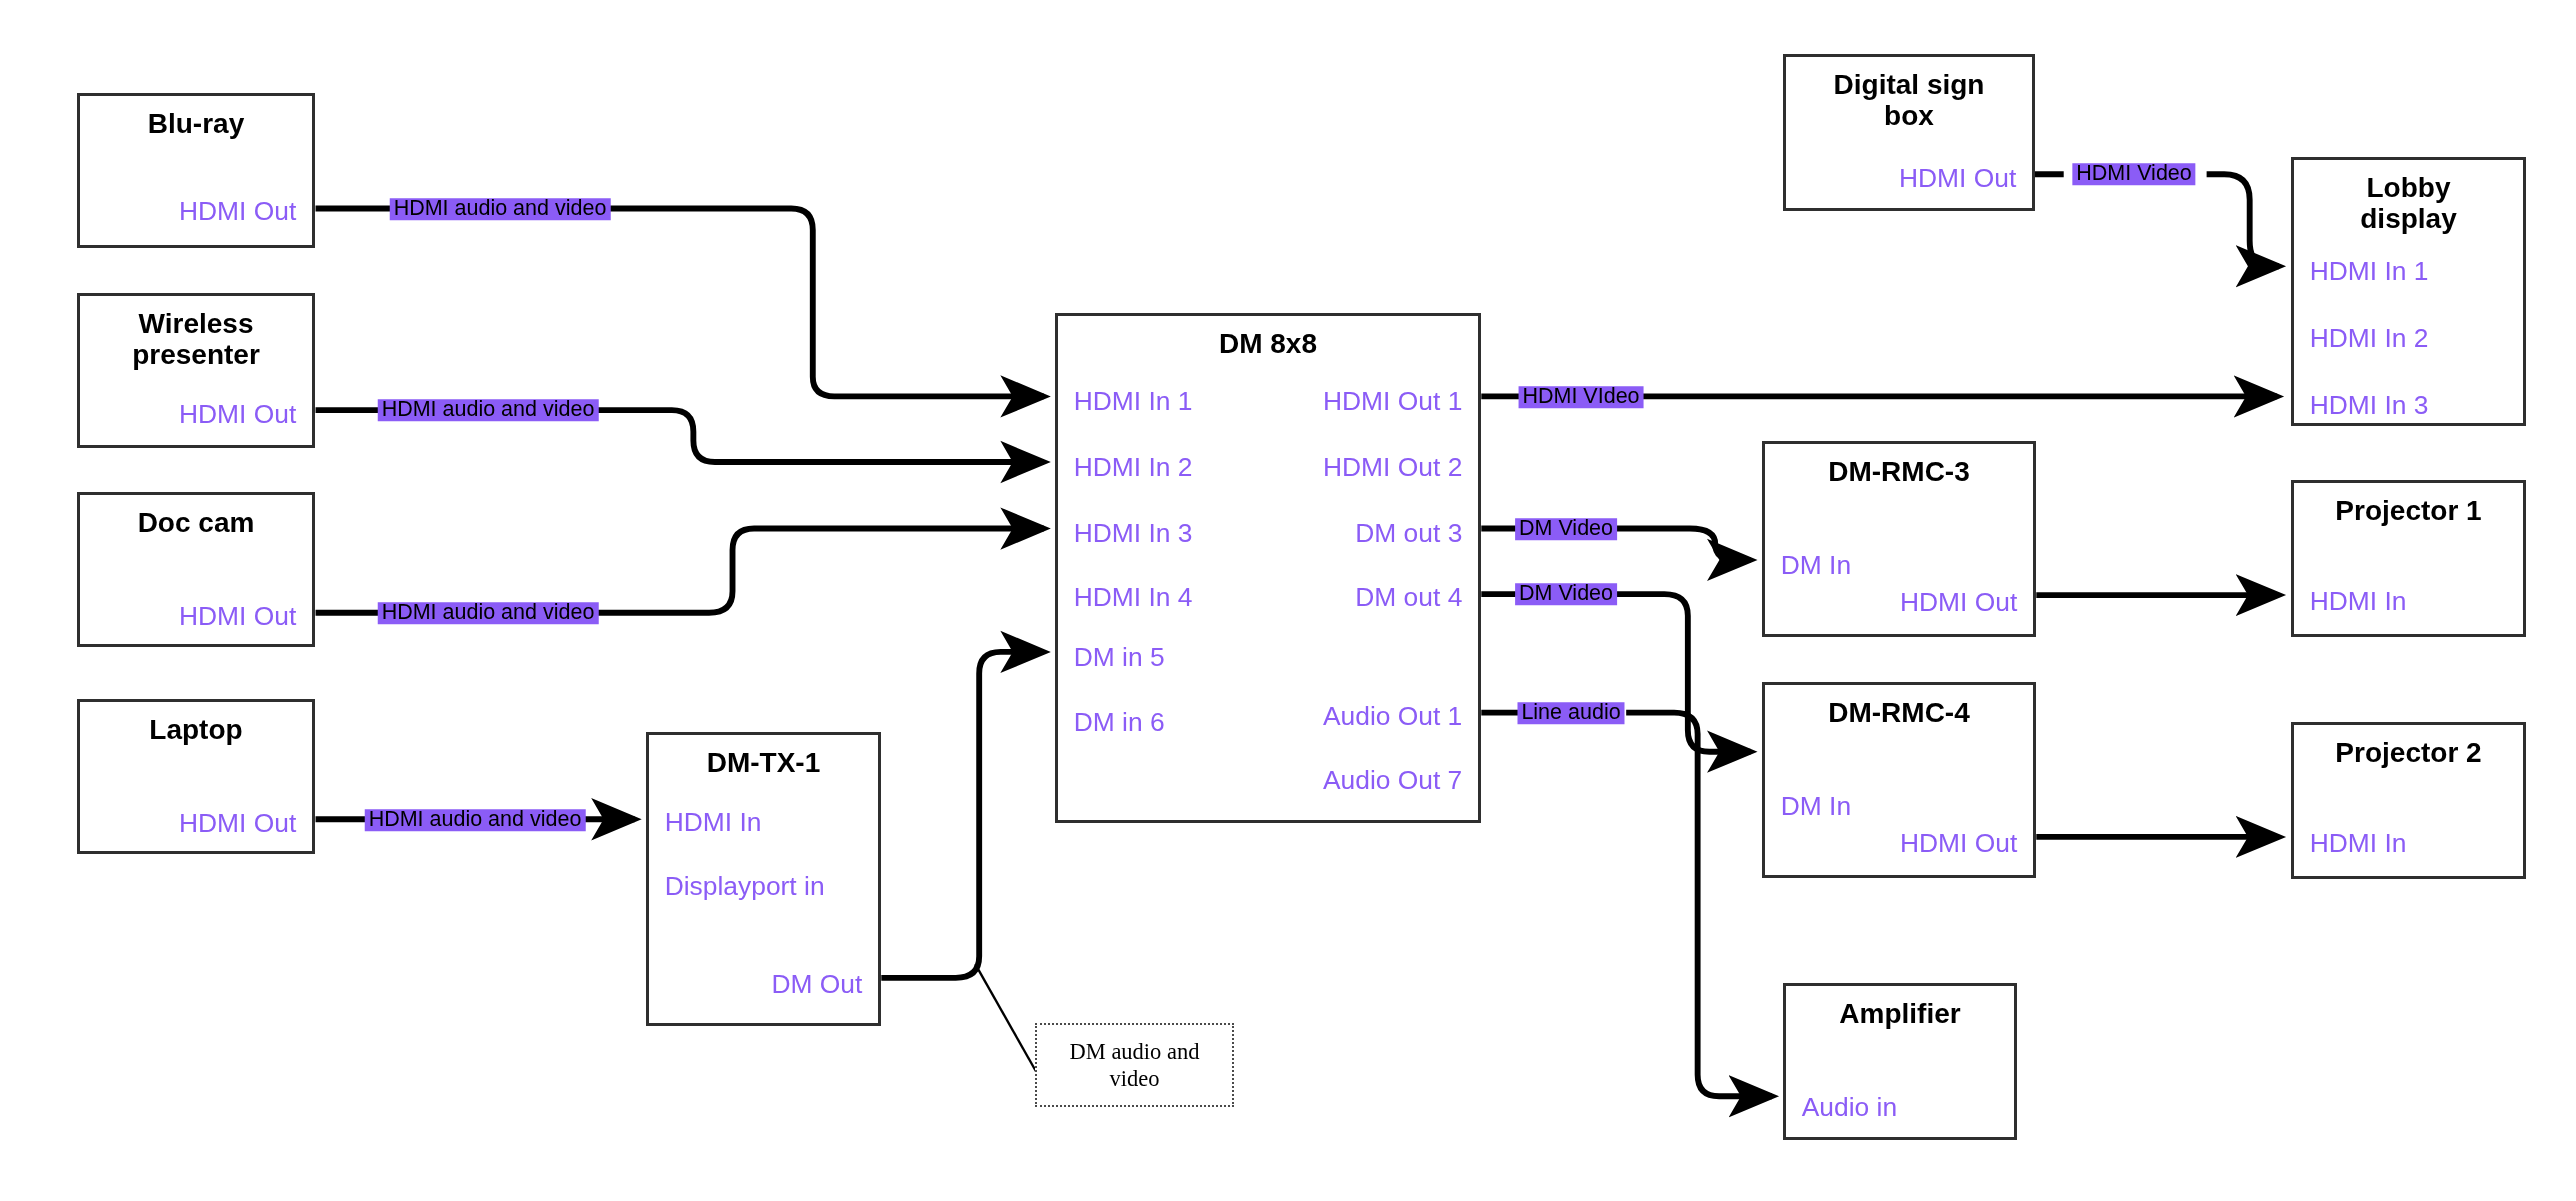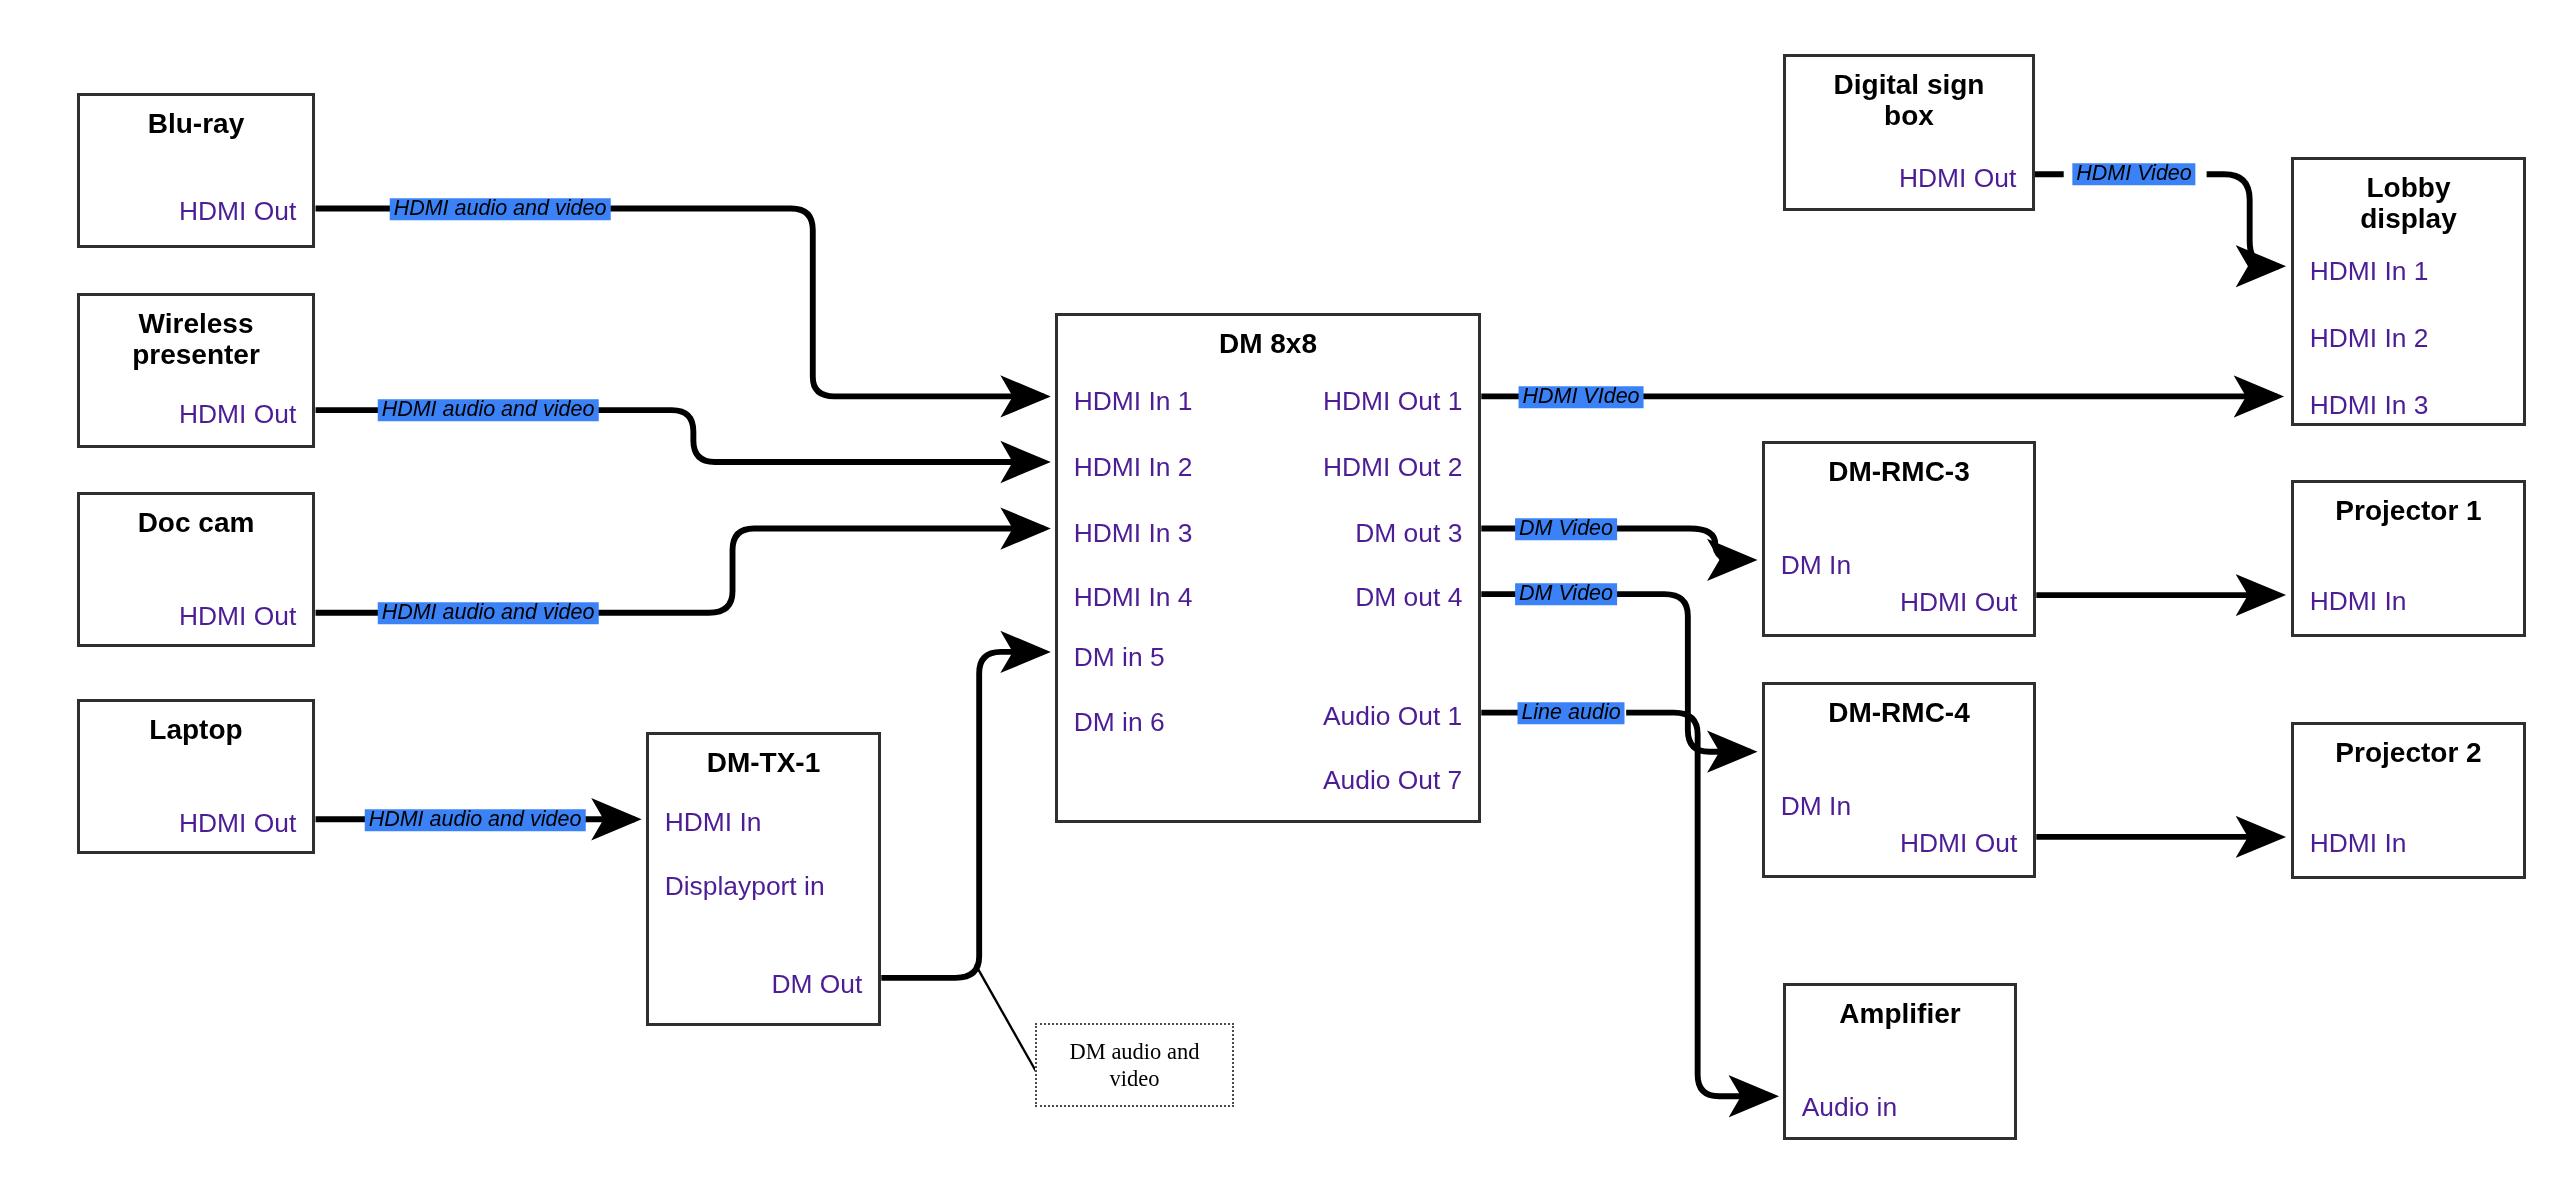--- a/index.html
+++ b/index.html
@@ -37,21 +37,21 @@
     text-align: center;
     font-weight: bold;
     font-size: 28px;
     line-height: 1.12;
     color: #000000;
     padding-top: 11.7px;
   }
   .port {
     position: absolute;
     font-size: 26.4px;
-    color: #4c1d95;
+    color: #8b5cf6;
     white-space: nowrap;
     line-height: 1;
   }
   .port.left  { left: 15.7px; }
   .port.right { right: 15.7px; }
   .callout {
     position: absolute;
     box-sizing: border-box;
     border: 2px dotted #4a4a4a;
     background: #ffffff;
@@ -62,27 +62,26 @@
     display: flex;
     align-items: center;
     justify-content: center;
     padding: 3.9px 5.9px;
     z-index: 2;
   }
   .wire-label {
     position: absolute;
     font-size: 21.5px;
     color: #000000;
-    background: #3b82f6;
+    background: #8b5cf6;
     white-space: nowrap;
     line-height: 1;
     padding: 0 3.9px;
     transform: translate(-50%, -50%);
     z-index: 3;
-    font-style: italic;
   }
 </style>
 </head>
 <body>
 
 <div id="canvas">
 
   <svg id="wires" viewBox="0 0 2631 1227" xmlns="http://www.w3.org/2000/svg">
     <defs>
       <marker id="arrow" markerWidth="9" markerHeight="9" refX="7.4" refY="4" orient="auto" markerUnits="strokeWidth">

